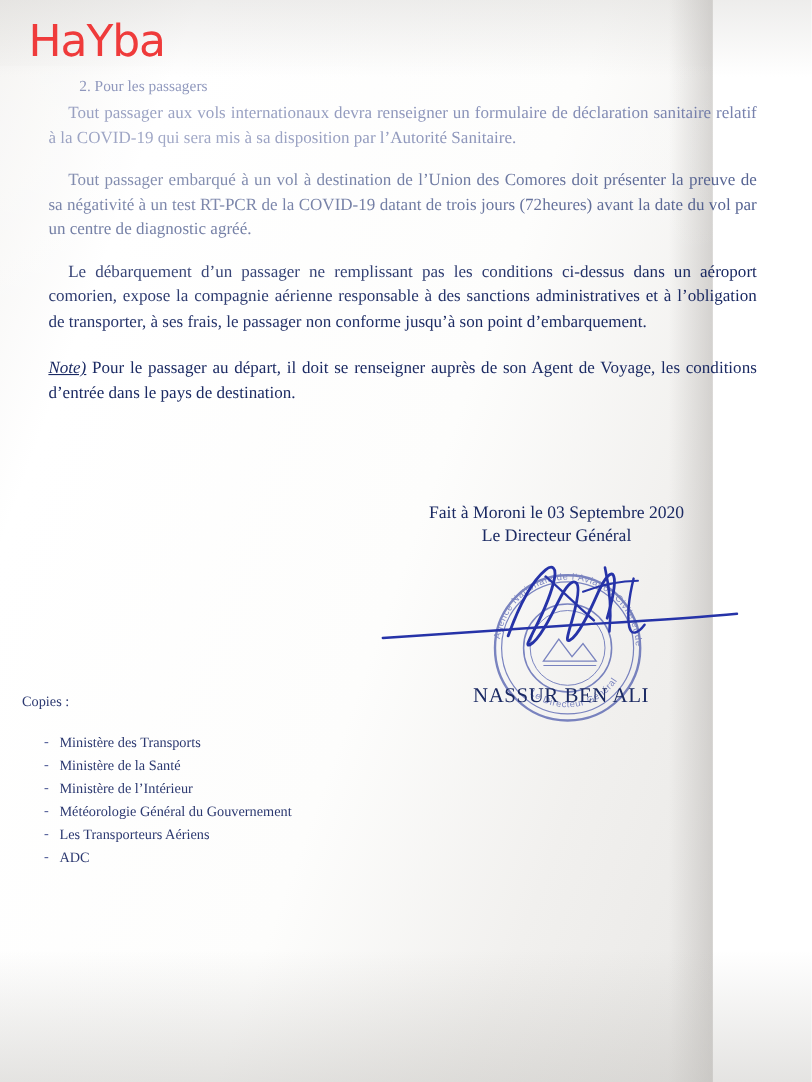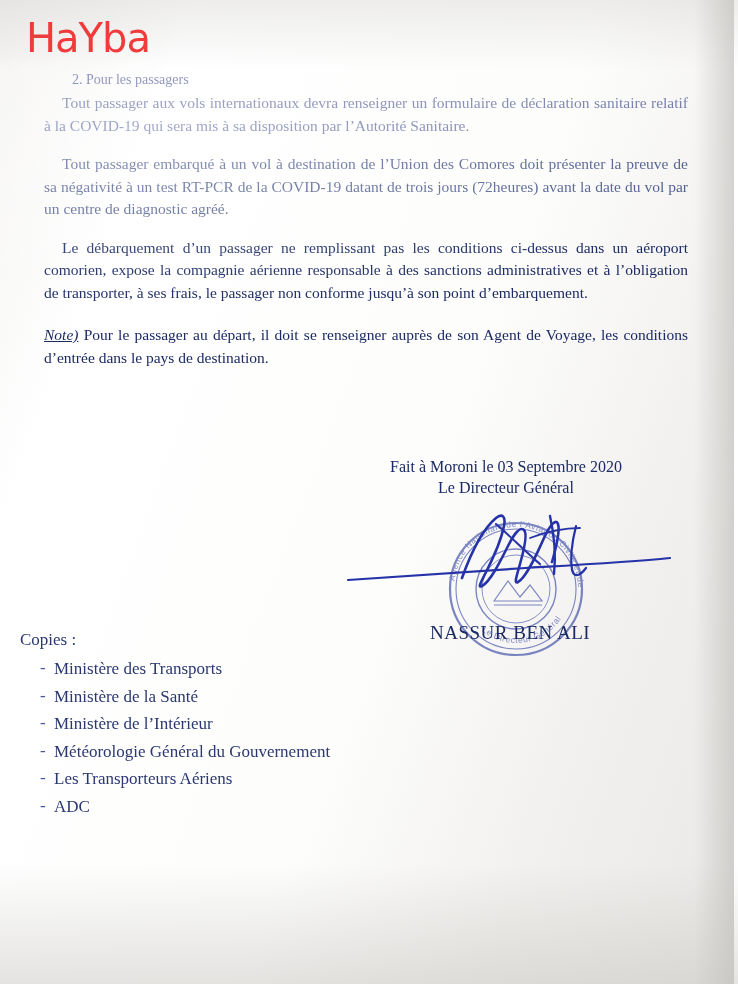--- a/index.html
+++ b/index.html
@@ -13,21 +13,21 @@
     position: relative;
     overflow: hidden;
     font-family: "Liberation Serif", serif;
   }
 
   
   #page-sheet {
     position: absolute;
     left: 0;
     top: 0;
-    width: 734px;
+    width: 648px;
     height: 984px;
     background:
       linear-gradient(110deg, #f3f2f0 0%, #ffffff 18%, #fdfdfc 55%, #f1f0ee 78%, #e9e8e6 100%);
   }
   
   #page-shade-right {
     position: absolute;
     right: 0; top: 0;
     width: 40px; height: 984px;
     background: linear-gradient(to right, rgba(200,198,195,0) 0%, rgba(186,183,180,0.55) 100%);
@@ -156,31 +156,31 @@
   
   #copies-block {
     position: absolute;
     left: 20px;
     top: 630px;
     width: 330px;
     color: #2b3870;
     z-index: 10;
   }
   #copies-label {
-    font-size: 17px;
-    margin-bottom: 5px;
+    font-size: 13px;
+    margin-bottom: 18px;
   }
   #copies-list {
     list-style: none;
     margin: 0;
     padding: 0 0 0 34px;
   }
   #copies-list li {
     position: relative;
-    font-size: 17px;
+    font-size: 13px;
     line-height: 1.62;
     color: #2b3870;
   }
   #copies-list li::before {
     content: "-";
     position: absolute;
     left: -14px;
     top: -1px;
     color: #4a5894;
   }

